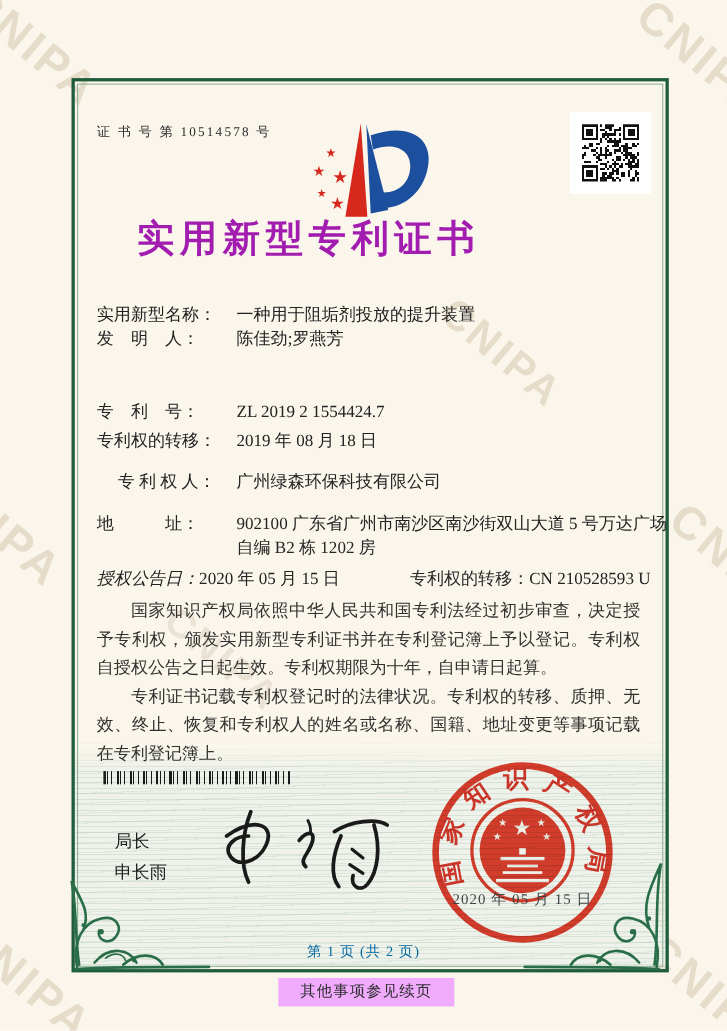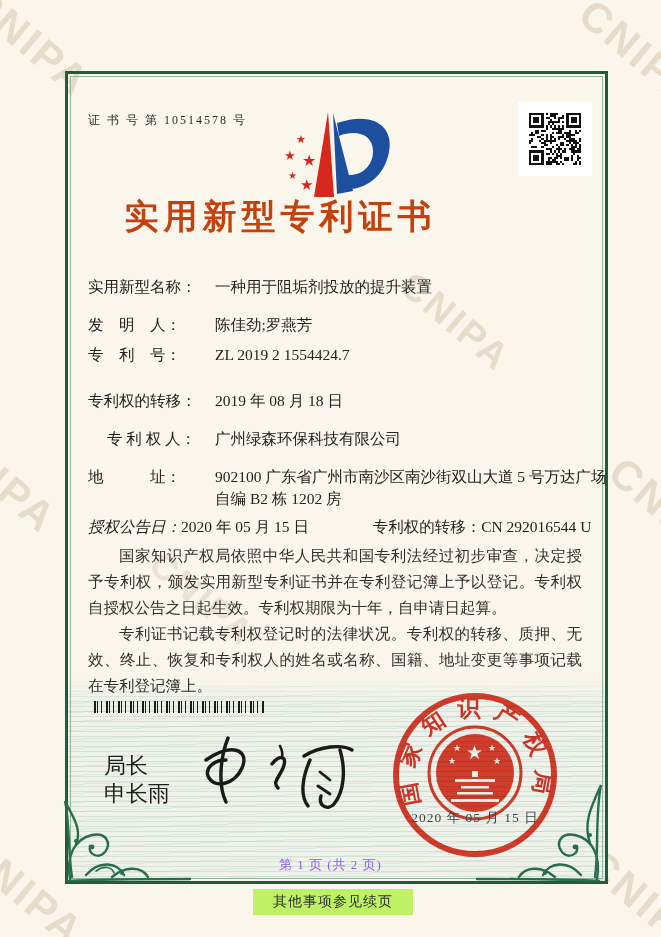--- a/index.html
+++ b/index.html
@@ -24,47 +24,47 @@
           #eef2ea;}
   .band-fade{position:absolute;left:0;top:0;width:100%;height:26px;
              background:linear-gradient(180deg,#fbf6ec,rgba(251,246,236,0));}
 
   .certno{position:absolute;left:88px;top:112px;font-size:12px;letter-spacing:2px;color:#2b2b2b;}
 
   .qr-pad{position:absolute;left:518px;top:102px;width:74px;height:74px;background:#fff;}
   .qr-pad svg{position:absolute;left:11px;top:11px;}
 
   .title{position:absolute;left:0;top:194px;width:561px;text-align:center;
-         font-size:34px;font-weight:bold;letter-spacing:5px;color:#c2410c;}
+         font-size:34px;font-weight:bold;letter-spacing:5px;color:#a21caf;}
 
   .fields{position:absolute;left:88px;top:277px;width:500px;font-size:15.5px;line-height:20px;}
   .frow{position:absolute;left:0;white-space:nowrap;}
   .f-label{display:inline-block;min-width:127px;color:#222;}
   .f-val{color:#222;}
   .addr2{position:absolute;left:127px;white-space:nowrap;}
 
   .paras{position:absolute;left:88px;top:543px;width:494px;font-size:15.5px;
          line-height:26px;text-align:justify;color:#30302e;}
   .paras p{margin:0;text-indent:2em;}
 
   .barcode{position:absolute;left:94px;top:701px;width:170px;height:12px;
            background:
              repeating-linear-gradient(90deg,#1c1c1c 0 2px,rgba(0,0,0,0) 2px 3px,
                #1c1c1c 3px 4px,rgba(0,0,0,0) 4px 7px,#1c1c1c 7px 8px,rgba(0,0,0,0) 8px 12px);}
 
   .director{position:absolute;left:104px;top:752px;font-family:"Liberation Sans","DejaVu Sans",sans-serif;
-            font-size:22px;color:#1f1f1f;line-height:28px;font-weight:500;}
+            font-size:16px;color:#1f1f1f;line-height:28px;font-weight:500;}
 
   .sig{position:absolute;left:188px;top:716px;}
 
   .seal{position:absolute;left:389px;top:689px;mix-blend-mode:multiply;}
 
   .pagenum{position:absolute;left:0;top:856px;width:661px;text-align:center;
-           font-size:13px;color:#8b5cf6;letter-spacing:1px;}
-  .footnote{position:absolute;left:253px;top:889px;width:160px;height:26px;background:#bef264;
+           font-size:13px;color:#0369a1;letter-spacing:1px;}
+  .footnote{position:absolute;left:253px;top:889px;width:160px;height:26px;background:#f0abfc;
             text-align:center;font-size:14px;line-height:26px;color:#2e2e2e;letter-spacing:1px;}
 
   .flourish{position:absolute;bottom:0;}
   .flourish.left{left:0;}
   .flourish.right{right:0;transform:scaleX(-1);}
 
   .logo{position:absolute;left:280px;top:100px;}
 </style>
 </head>
 <body>
@@ -346,40 +346,40 @@
     <text x="300" y="190" font-size="15">★</text>
   </g>
 </svg>
 
 <div class="title">实用新型专利证书</div>
 
 <div class="fields">
   <div class="frow" style="top:0;">
     <span class="f-label">实用新型名称：</span><span class="f-val">一种用于阻垢剂投放的提升装置</span>
   </div>
-  <div class="frow" style="top:38px;">
+  <div class="frow" style="top:22px;">
     <span class="f-label">发　明　人：</span><span class="f-val">陈佳劲;罗燕芳</span>
   </div>
-  <div class="frow" style="top:68px;">
+  <div class="frow" style="top:88px;">
     <span class="f-label">专　利　号：</span><span class="f-val">ZL 2019 2 1554424.7</span>
   </div>
   <div class="frow" style="top:114px;">
     <span class="f-label">专利权的转移：</span><span class="f-val">2019 年 08 月 18 日</span>
   </div>
   <div class="frow" style="top:152px;text-align:center;">
     <span class="f-label">专 利 权 人：</span><span class="f-val">广州绿森环保科技有限公司</span>
   </div>
   <div class="frow" style="top:190px;">
     <span class="f-label">地　　　址：</span><span class="f-val">902100 广东省广州市南沙区南沙街双山大道 5 号万达广场</span>
   </div>
   <div class="addr2" style="top:212px;text-align:right;">自编 B2 栋 1202 房</div>
   <div class="frow" style="top:240px;">
     <span class="f-label" style="min-width:0;font-style:italic;">授权公告日：</span><span class="f-val">2020 年 05 月 15 日</span>
     <span style="display:inline-block;width:56px;"></span>
-    <span>专利权的转移：</span><span class="f-val">CN 292016544 U</span>
+    <span>专利权的转移：</span><span class="f-val">CN 210528593 U</span>
   </div>
 </div>
 
 <div class="paras">
   <p>国家知识产权局依照中华人民共和国专利法经过初步审查，决定授予专利权，颁发实用新型专利证书并在专利登记簿上予以登记。专利权自授权公告之日起生效。专利权期限为十年，自申请日起算。</p>
   <p>专利证书记载专利权登记时的法律状况。专利权的转移、质押、无效、终止、恢复和专利权人的姓名或名称、国籍、地址变更等事项记载在专利登记簿上。</p>
 </div>
 
 <div class="barcode"></div>
 

